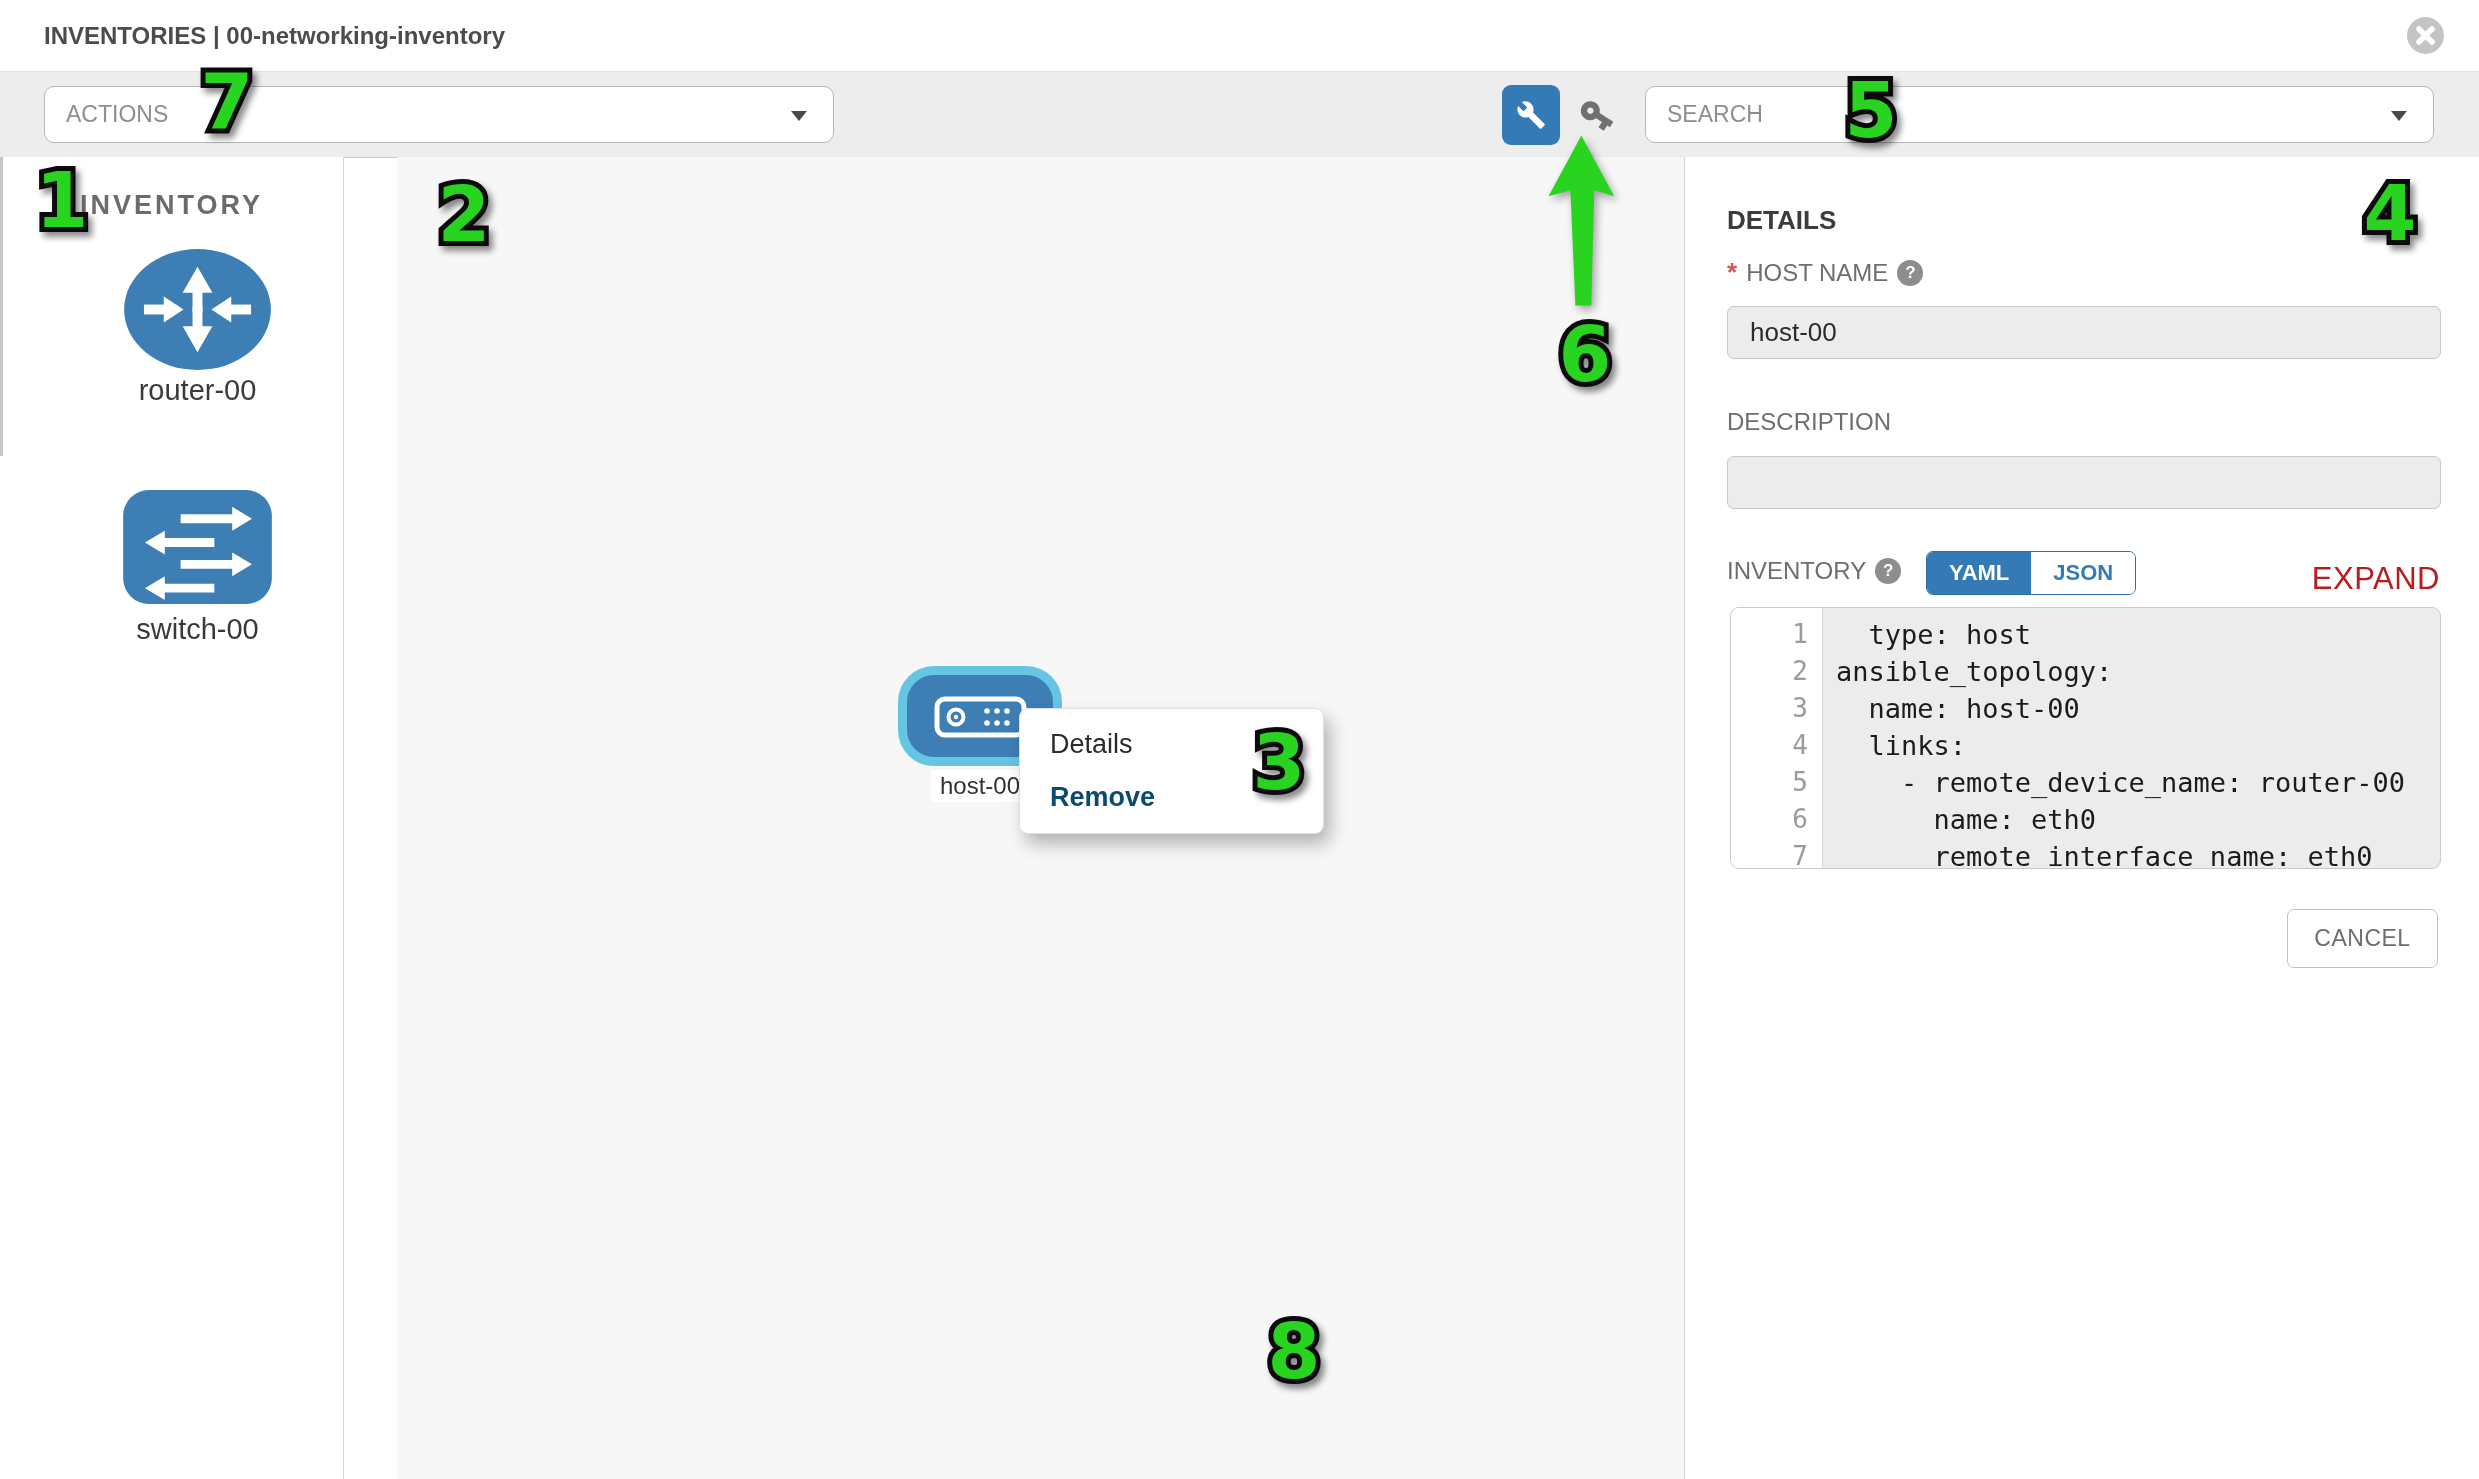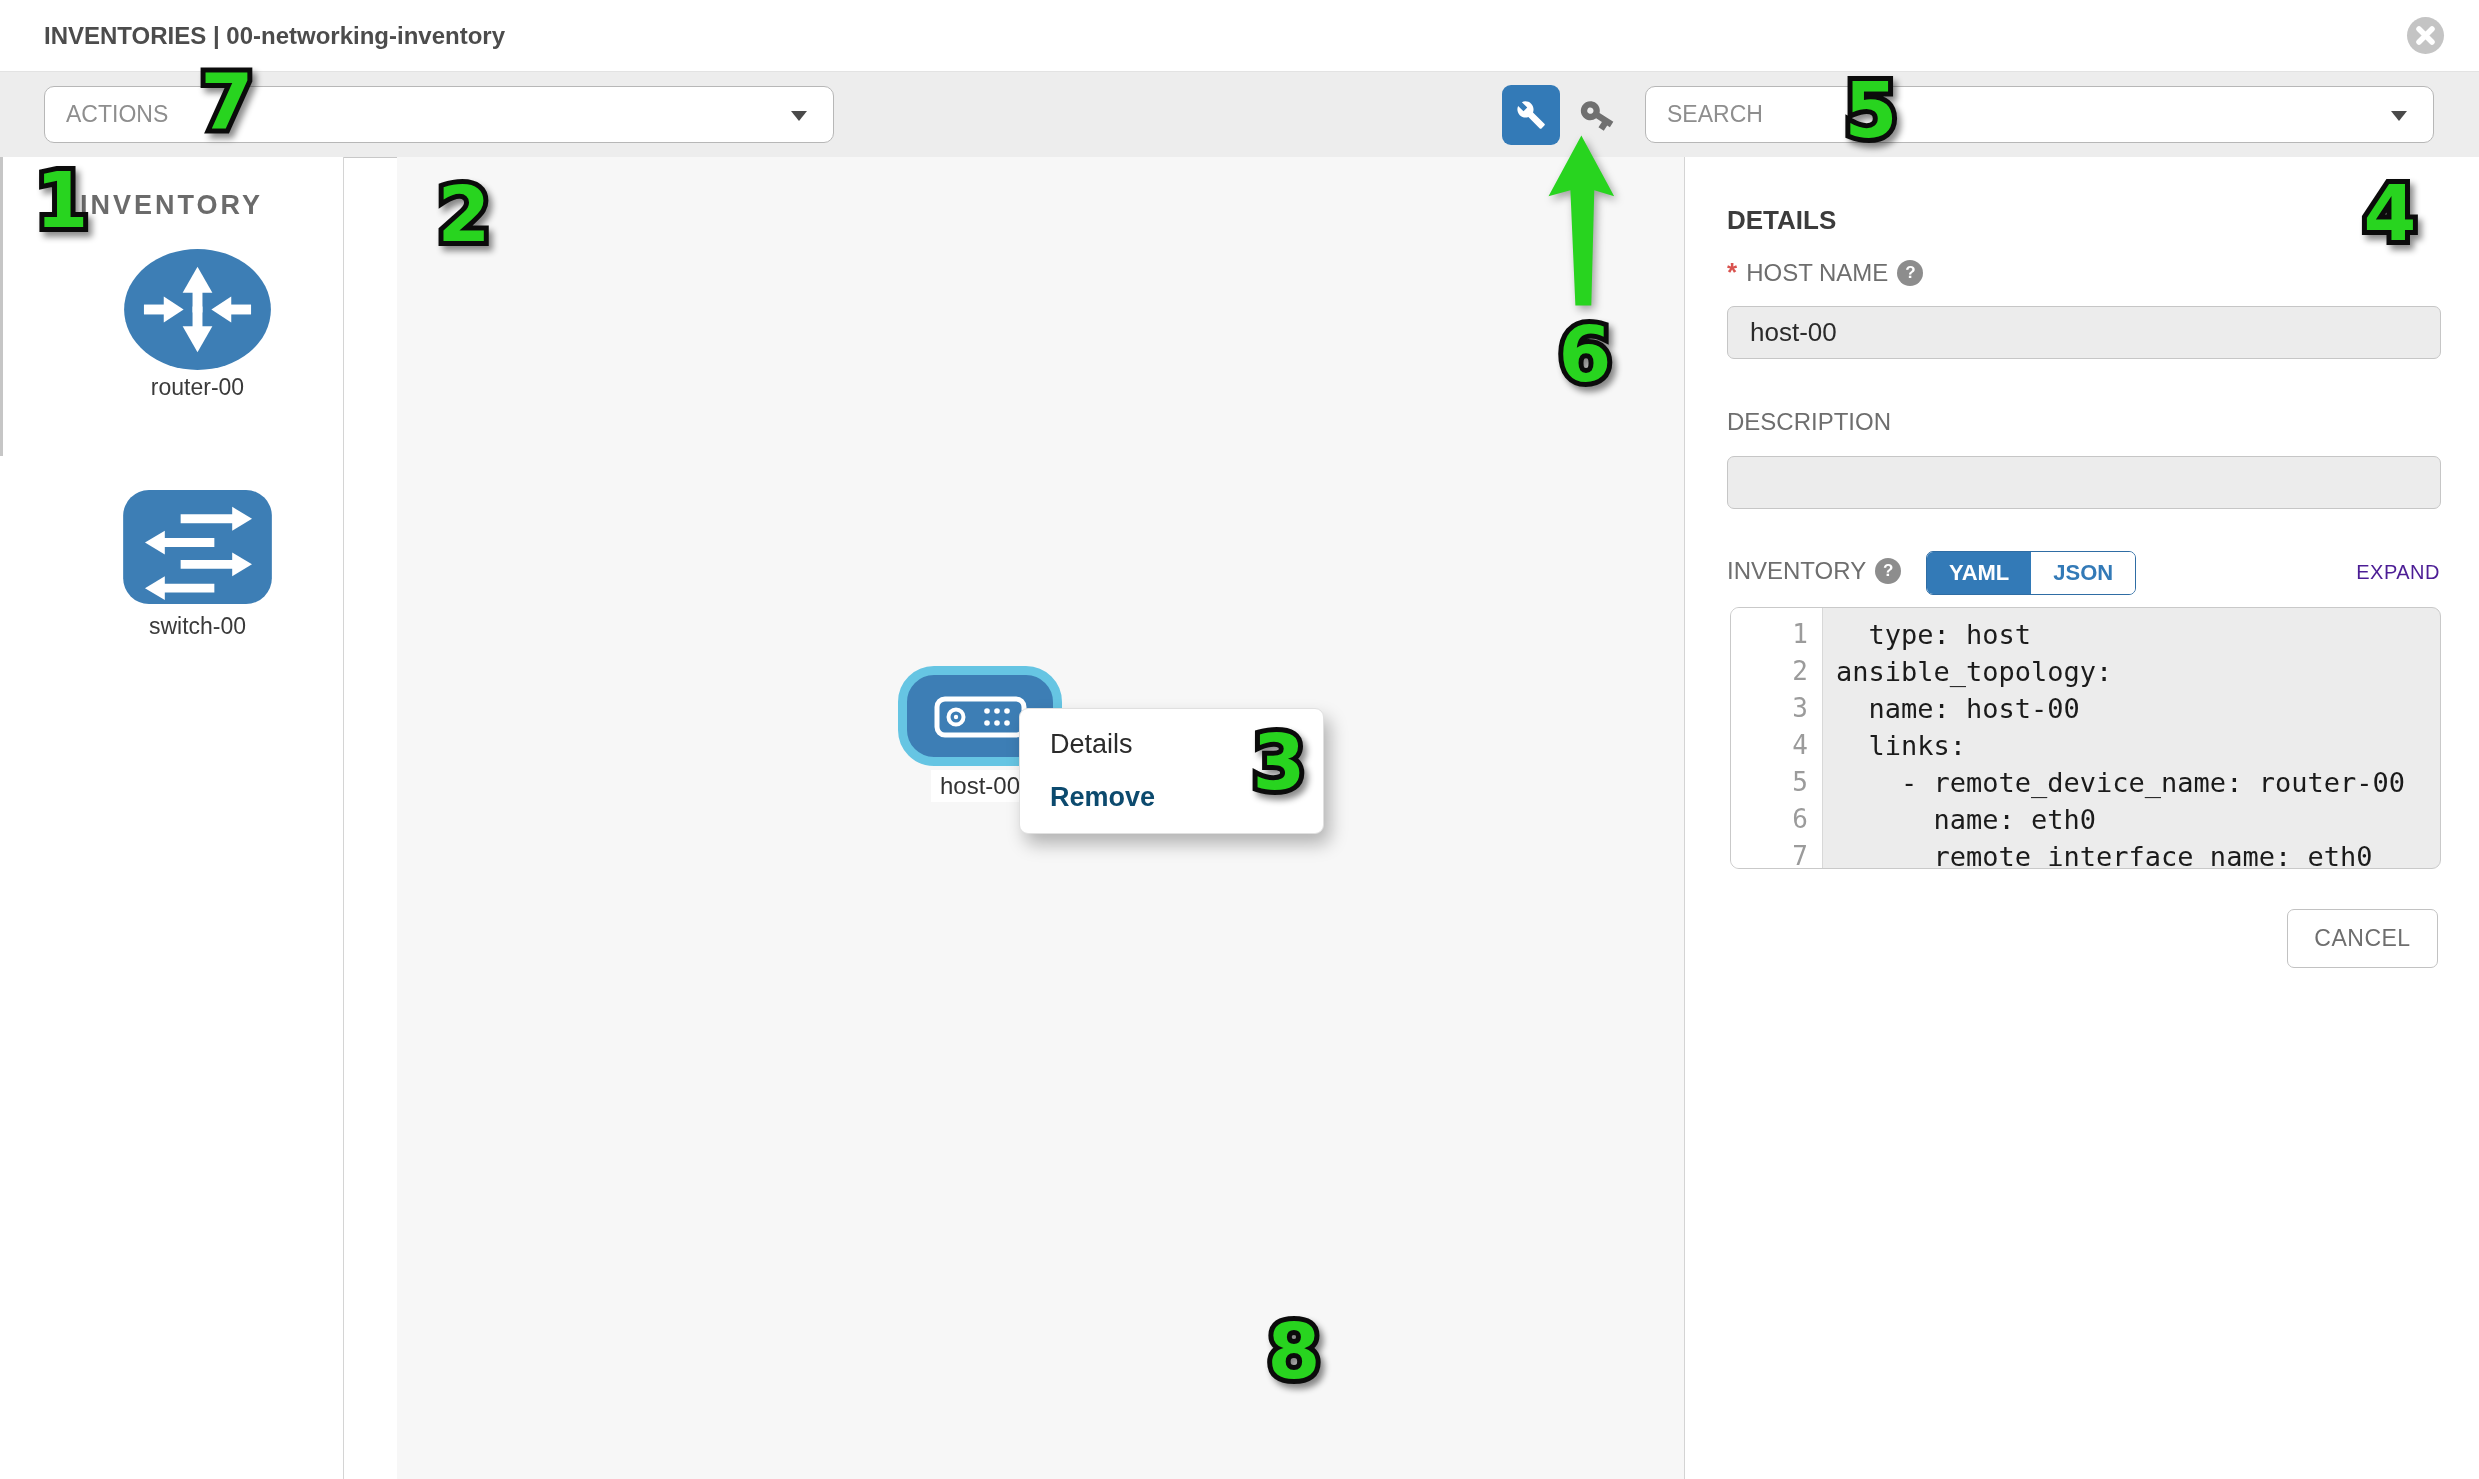--- a/index.html
+++ b/index.html
@@ -22,21 +22,21 @@
   .wrench-btn { position: absolute; left: 1502px; top: 13px; width: 58px; height: 60px; background: #337ab7; border-radius: 9px; cursor: pointer; }
   .wrench-btn svg { position: absolute; left: 14px; top: 15px; }
   .key-btn { position: absolute; left: 1578px; top: 24px; width: 40px; height: 40px; cursor: pointer; }
   .key-btn svg { transform: rotate(33deg); }
 
   
   .sidebar { position: absolute; left: 0; top: 157px; width: 344px; height: 1322px; background: #fff; border-right: 1px solid #d4d4d4; }
   .sidebar-scrollline { position: absolute; left: 0; top: 0; width: 3px; height: 299px; background: #c6c6c6; }
   .sidebar-title { position: absolute; left: 0; top: 33px; width: 100%; text-align: center; font-size: 27px; font-weight: bold; letter-spacing: 3px; color: #6b6b6b; }
   .palette-item { position: absolute; cursor: grab; }
-  .palette-label { position: absolute; width: 100%; text-align: center; font-size: 23px; color: #3a3a3a; }
+  .palette-label { position: absolute; width: 100%; text-align: center; font-size: 29px; color: #3a3a3a; }
   #router-item { left: 124px; top: 92px; width: 147px; }
   #router-item .palette-label { top: 125px; }
   #switch-item { left: 123px; top: 333px; width: 149px; }
   #switch-item .palette-label { top: 123px; }
 
   .canvas { position: absolute; left: 397px; top: 157px; width: 1288px; height: 1322px; background: #f7f7f7; border-right: 1px solid #d4d4d4; }
 
   
   .node { position: absolute; left: 501px; top: 509px; width: 164px; height: 100px; background: #3d7eb5; border: 9px solid #66c5e3; border-radius: 36px; cursor: pointer; }
   .node svg { position: absolute; left: 27px; top: 21px; }
@@ -65,21 +65,21 @@
   #hostname-row { top: 100px; }
   #description-row { top: 251px; }
   .text-input { position: absolute; left: 42px; width: 714px; height: 53px; background: #ececec; border: 1px solid #c6c6c6; border-radius: 7px; font-size: 26px; color: #2b2b2b; padding: 0 22px; font-family: "Liberation Sans", sans-serif; }
   #hostname-input { top: 149px; }
   #description-input { top: 299px; }
   #variables-row { top: 400px; }
   .format-toggle { position: absolute; left: 241px; top: 394px; display: flex; height: 44px; border-radius: 7px; overflow: hidden; border: 1px solid #2f6da4; }
   .toggle-btn { display: flex; align-items: center; justify-content: center; padding: 12px 22px; font-size: 22px; font-weight: bold; cursor: pointer; }
   .toggle-btn.on  { background: #337ab7; color: #fff; }
   .toggle-btn.off { background: #fff; color: #337ab7; }
-  .expand-link { position: absolute; right: 40px; top: 404px; font-size: 20px; color: #4c1d95; cursor: pointer; letter-spacing: 0.5px; }
+  .expand-link { position: absolute; right: 40px; top: 404px; font-size: 31px; color: #b91c1c; cursor: pointer; letter-spacing: 0.5px; }
 
   .editor { position: absolute; left: 45px; top: 450px; width: 711px; height: 262px; border: 1px solid #c9c9c9; border-radius: 9px; background: #ececec; overflow: hidden; }
   .editor-gutter { position: absolute; left: 0; top: 0; bottom: 0; width: 92px; background: #fff; border-right: 1px solid #d8d8d8; padding-top: 8px; }
   .editor-code { position: absolute; left: 93px; right: 0; top: 0; bottom: 0; padding: 8px 0 0 12px; }
   .ln { height: 37px; line-height: 37px; text-align: right; padding-right: 14px; font-family: "DejaVu Sans Mono", monospace; font-size: 26px; color: #9b9b9b; }
   .lt { height: 37px; line-height: 37px; white-space: pre; font-family: "DejaVu Sans Mono", monospace; font-size: 27px; color: #1b1b1b; }
 
   .cancel-btn { position: absolute; left: 602px; top: 752px; width: 151px; height: 59px; background: #fff; border: 1px solid #c2c2c2; border-radius: 7px; font-size: 23px; color: #6e6e6e; text-align: center; line-height: 57px; cursor: pointer; letter-spacing: 0.5px; }
 
   

